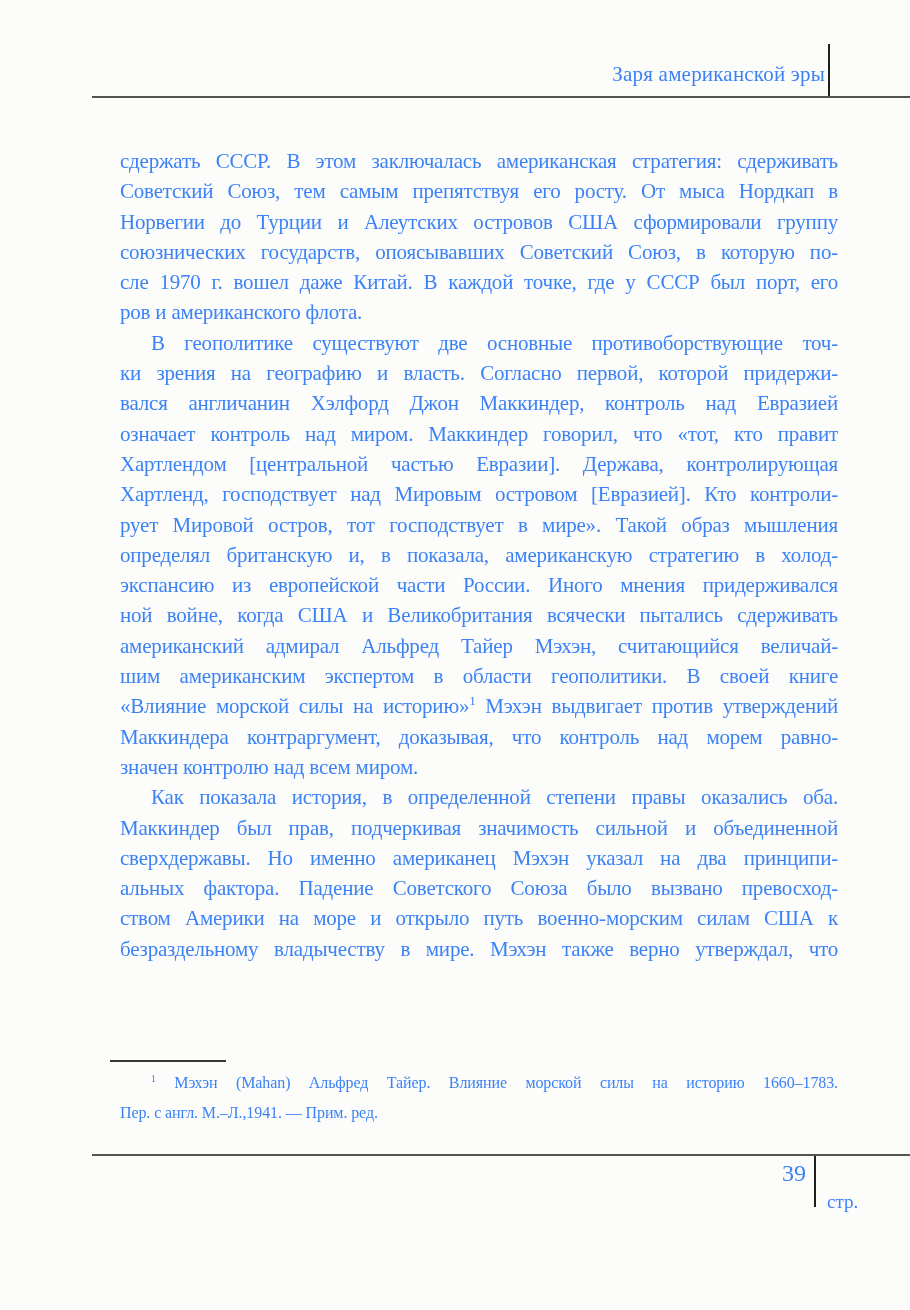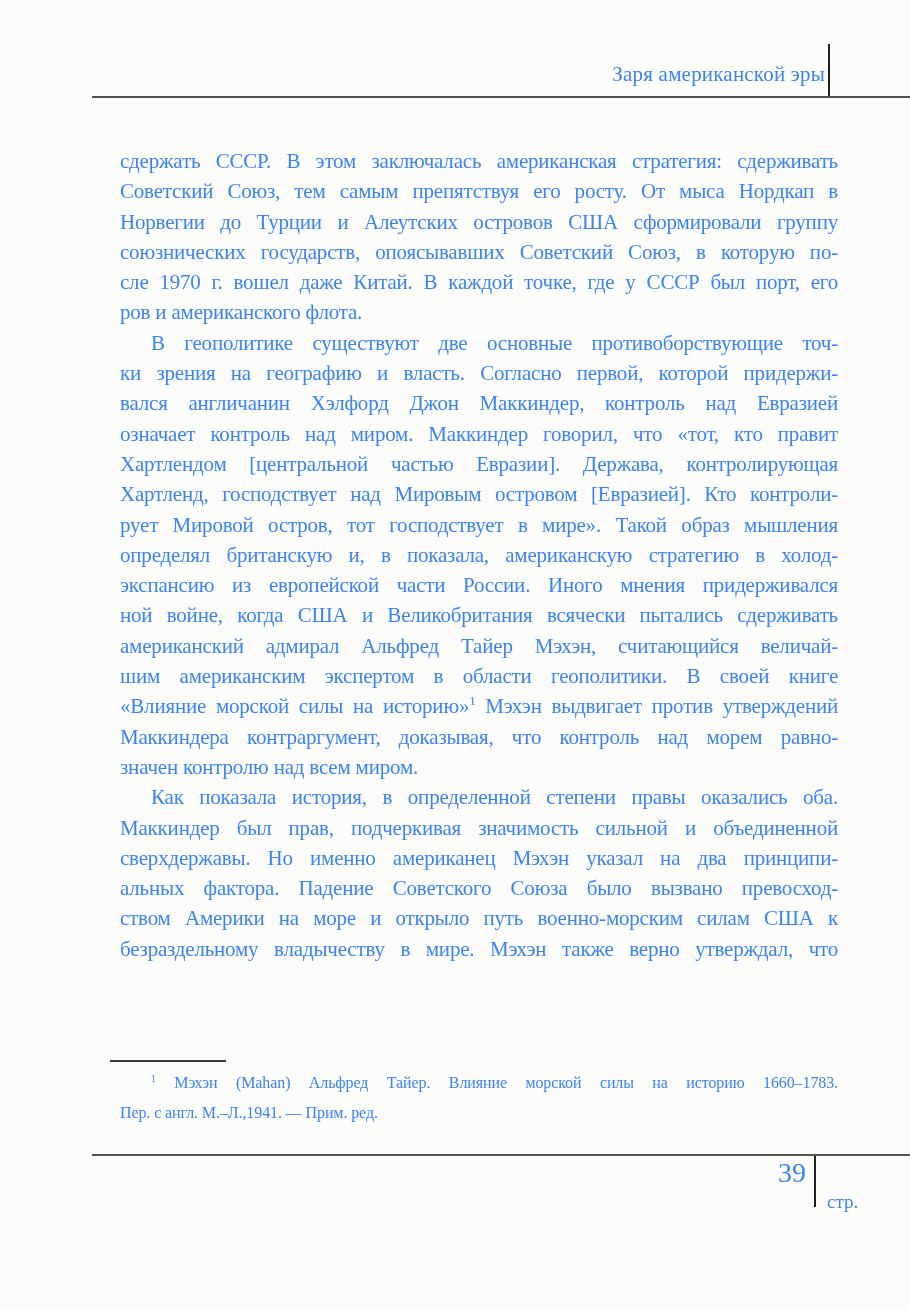--- a/index.html
+++ b/index.html
@@ -68,21 +68,21 @@
   
   .footer-rule {
     position: absolute;
     left: 92px; top: 1154px; right: 0;
     height: 2px;
     background: #55534f;
   }
   .page-number {
     position: absolute;
     right: 104px; top: 1159px;
-    font-size: 28px;
+    font-size: 24px;
     line-height: 28px;
   }
   .footer-vbar {
     position: absolute;
     left: 814px; top: 1156px;
     width: 2px; height: 51px;
     background: #1f1f1d;
   }
   .page-label {
     position: absolute;

